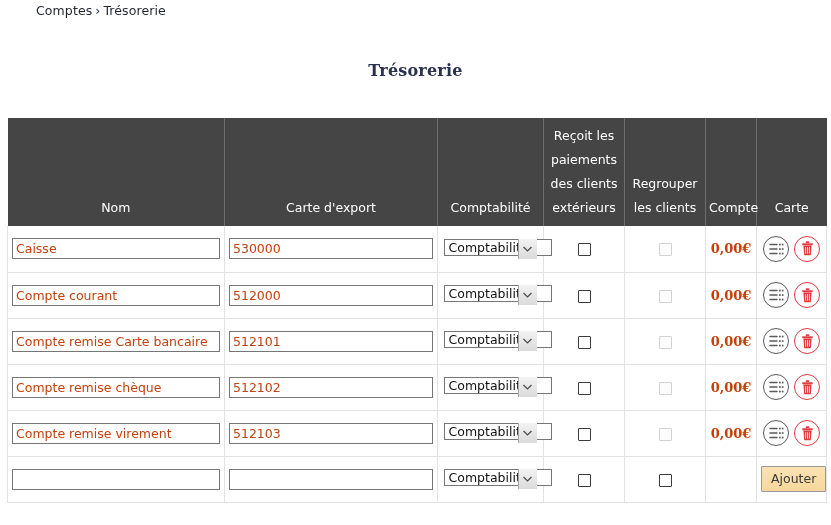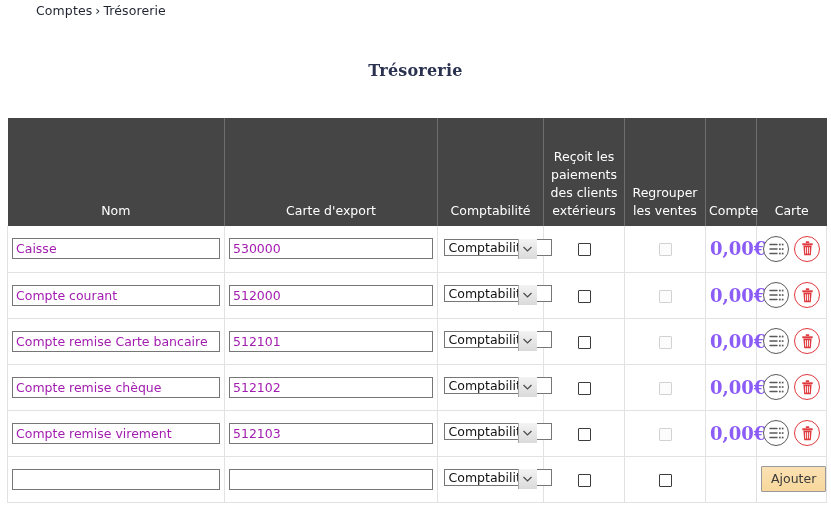--- a/index.html
+++ b/index.html
@@ -50,21 +50,21 @@
   table.grid th {
     background: #454545;
     color: #ffffff;
     font-weight: normal;
     font-size: 12.5px;
     vertical-align: bottom;
     text-align: center;
     padding: 4px 3px 6px 3px;
     height: 108px;
     border-right: 1px solid #6e6e6e;
-    line-height: 18px;
+    line-height: 24px;
   }
   table.grid th:last-child { border-right: none; }
 
   table.grid td {
     border-bottom: 1px solid #e2e2e2;
     border-right: 1px solid #e2e2e2;
     height: 46px;
     padding: 0 4px;
     vertical-align: middle;
     text-align: center;
@@ -85,21 +85,21 @@
   col.c-action    { width: 70px;  }
 
   
   .txt {
     width: 100%;
     height: 21px;
     border: 1px solid #767676;
     background: #fff;
     font-family: "DejaVu Sans", "Liberation Sans", sans-serif;
     font-size: 12.5px;
-    color: #a21caf;
+    color: #c2410c;
     padding: 0 3px;
     outline: none;
     border-radius: 0;
   }
   td.cell-nom, td.cell-export { padding: 0 6px; text-align: left; }
 
   
   .sel-wrap {
     display: inline-block;
     position: relative;
@@ -142,22 +142,22 @@
     border-radius: 1px;
   }
   .cb.disabled {
     border: 1px solid #d2d2d2;
     background: #fcfcfc;
   }
 
   
   .solde {
     font-weight: bold;
-    font-size: 18px;
-    color: #8b5cf6;
+    font-size: 13px;
+    color: #c2410c;
     font-family: "DejaVu Serif", "Liberation Serif", serif;
     white-space: nowrap;
     margin-top: 26px;
   }
 
   
   .actions { display: flex; align-items: center; justify-content: center; gap: 5px; }
   .icon-btn {
     width: 26px; height: 26px;
     border-radius: 50%;
@@ -202,21 +202,21 @@
           <col class="c-regroup">
           <col class="c-solde">
           <col class="c-action">
       </colgroup>
       <thead>
         <tr>
           <th>Nom</th>
           <th>Carte d'export</th>
           <th>Comptabilité</th>
           <th>Reçoit les paiements des clients extérieurs</th>
-          <th>Regrouper les ventes</th>
+          <th>Regrouper les clients</th>
           <th>Compte</th>
           <th>Carte</th>
         </tr>
       </thead>
       <tbody id="tbody">
           <tr>
             <td class="c-first cell-nom"><input class="txt" type="text" value="Caisse" style=""></td>
             <td class="cell-export"><input class="txt" type="text" value="530000" style=""></td>
             <td><span class="sel-wrap"><span class="sel">Comptabilité</span><span class="sel-arrow">
                   <svg width="9" height="6" viewBox="0 0 9 6">

